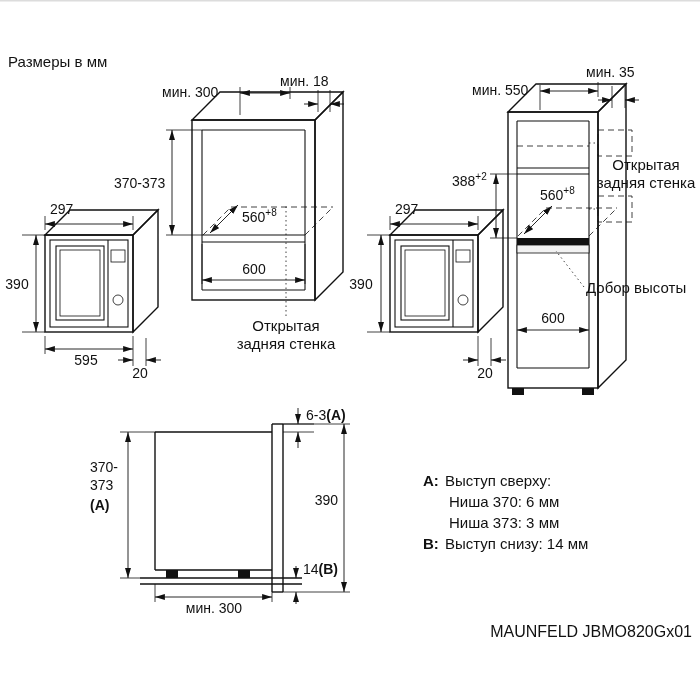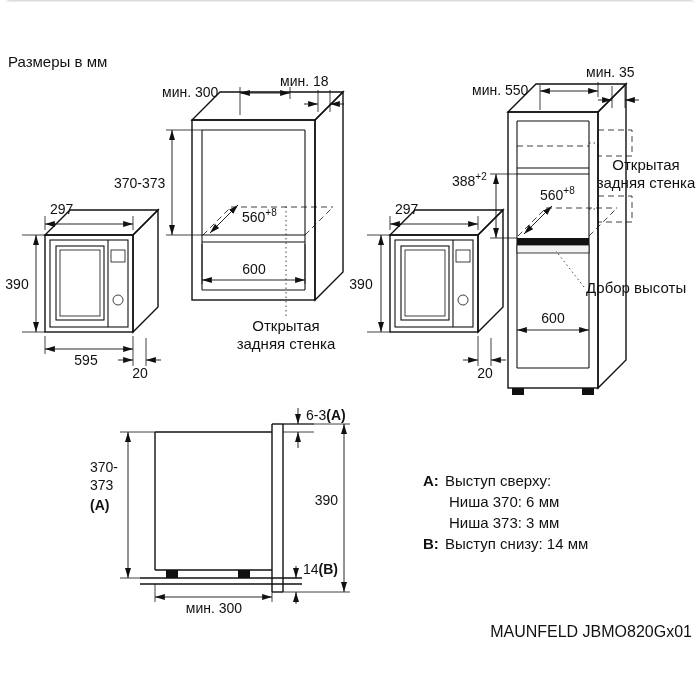--- a/index.html
+++ b/index.html
@@ -1,16 +1,16 @@
 <!DOCTYPE html>
 <html><head>
 <meta charset="utf-8">
 <style>
   html,body{margin:0;padding:0;background:#fff;}
-  .wrap{position:relative;width:700px;height:700px;background:#fff;overflow:hidden;border-radius:11px;}
+  .wrap{position:relative;width:700px;height:700px;background:#fff;overflow:hidden;}
   svg{display:block;}
   svg text{font-family:"Liberation Sans","DejaVu Sans",sans-serif;font-size:14px;fill:#111;}
   .t15{font-size:15px;}
   .t16{font-size:16px;}
   .b{font-weight:bold;}
   .sup{font-size:10px;}
   .ln{stroke:#111;stroke-width:1.4;fill:none;stroke-linejoin:miter;}
   .ln2{stroke:#111;stroke-width:1.1;fill:none;}
   .dim{stroke:#111;stroke-width:.9;fill:none;}
   .ext{stroke:#111;stroke-width:.8;fill:none;}

